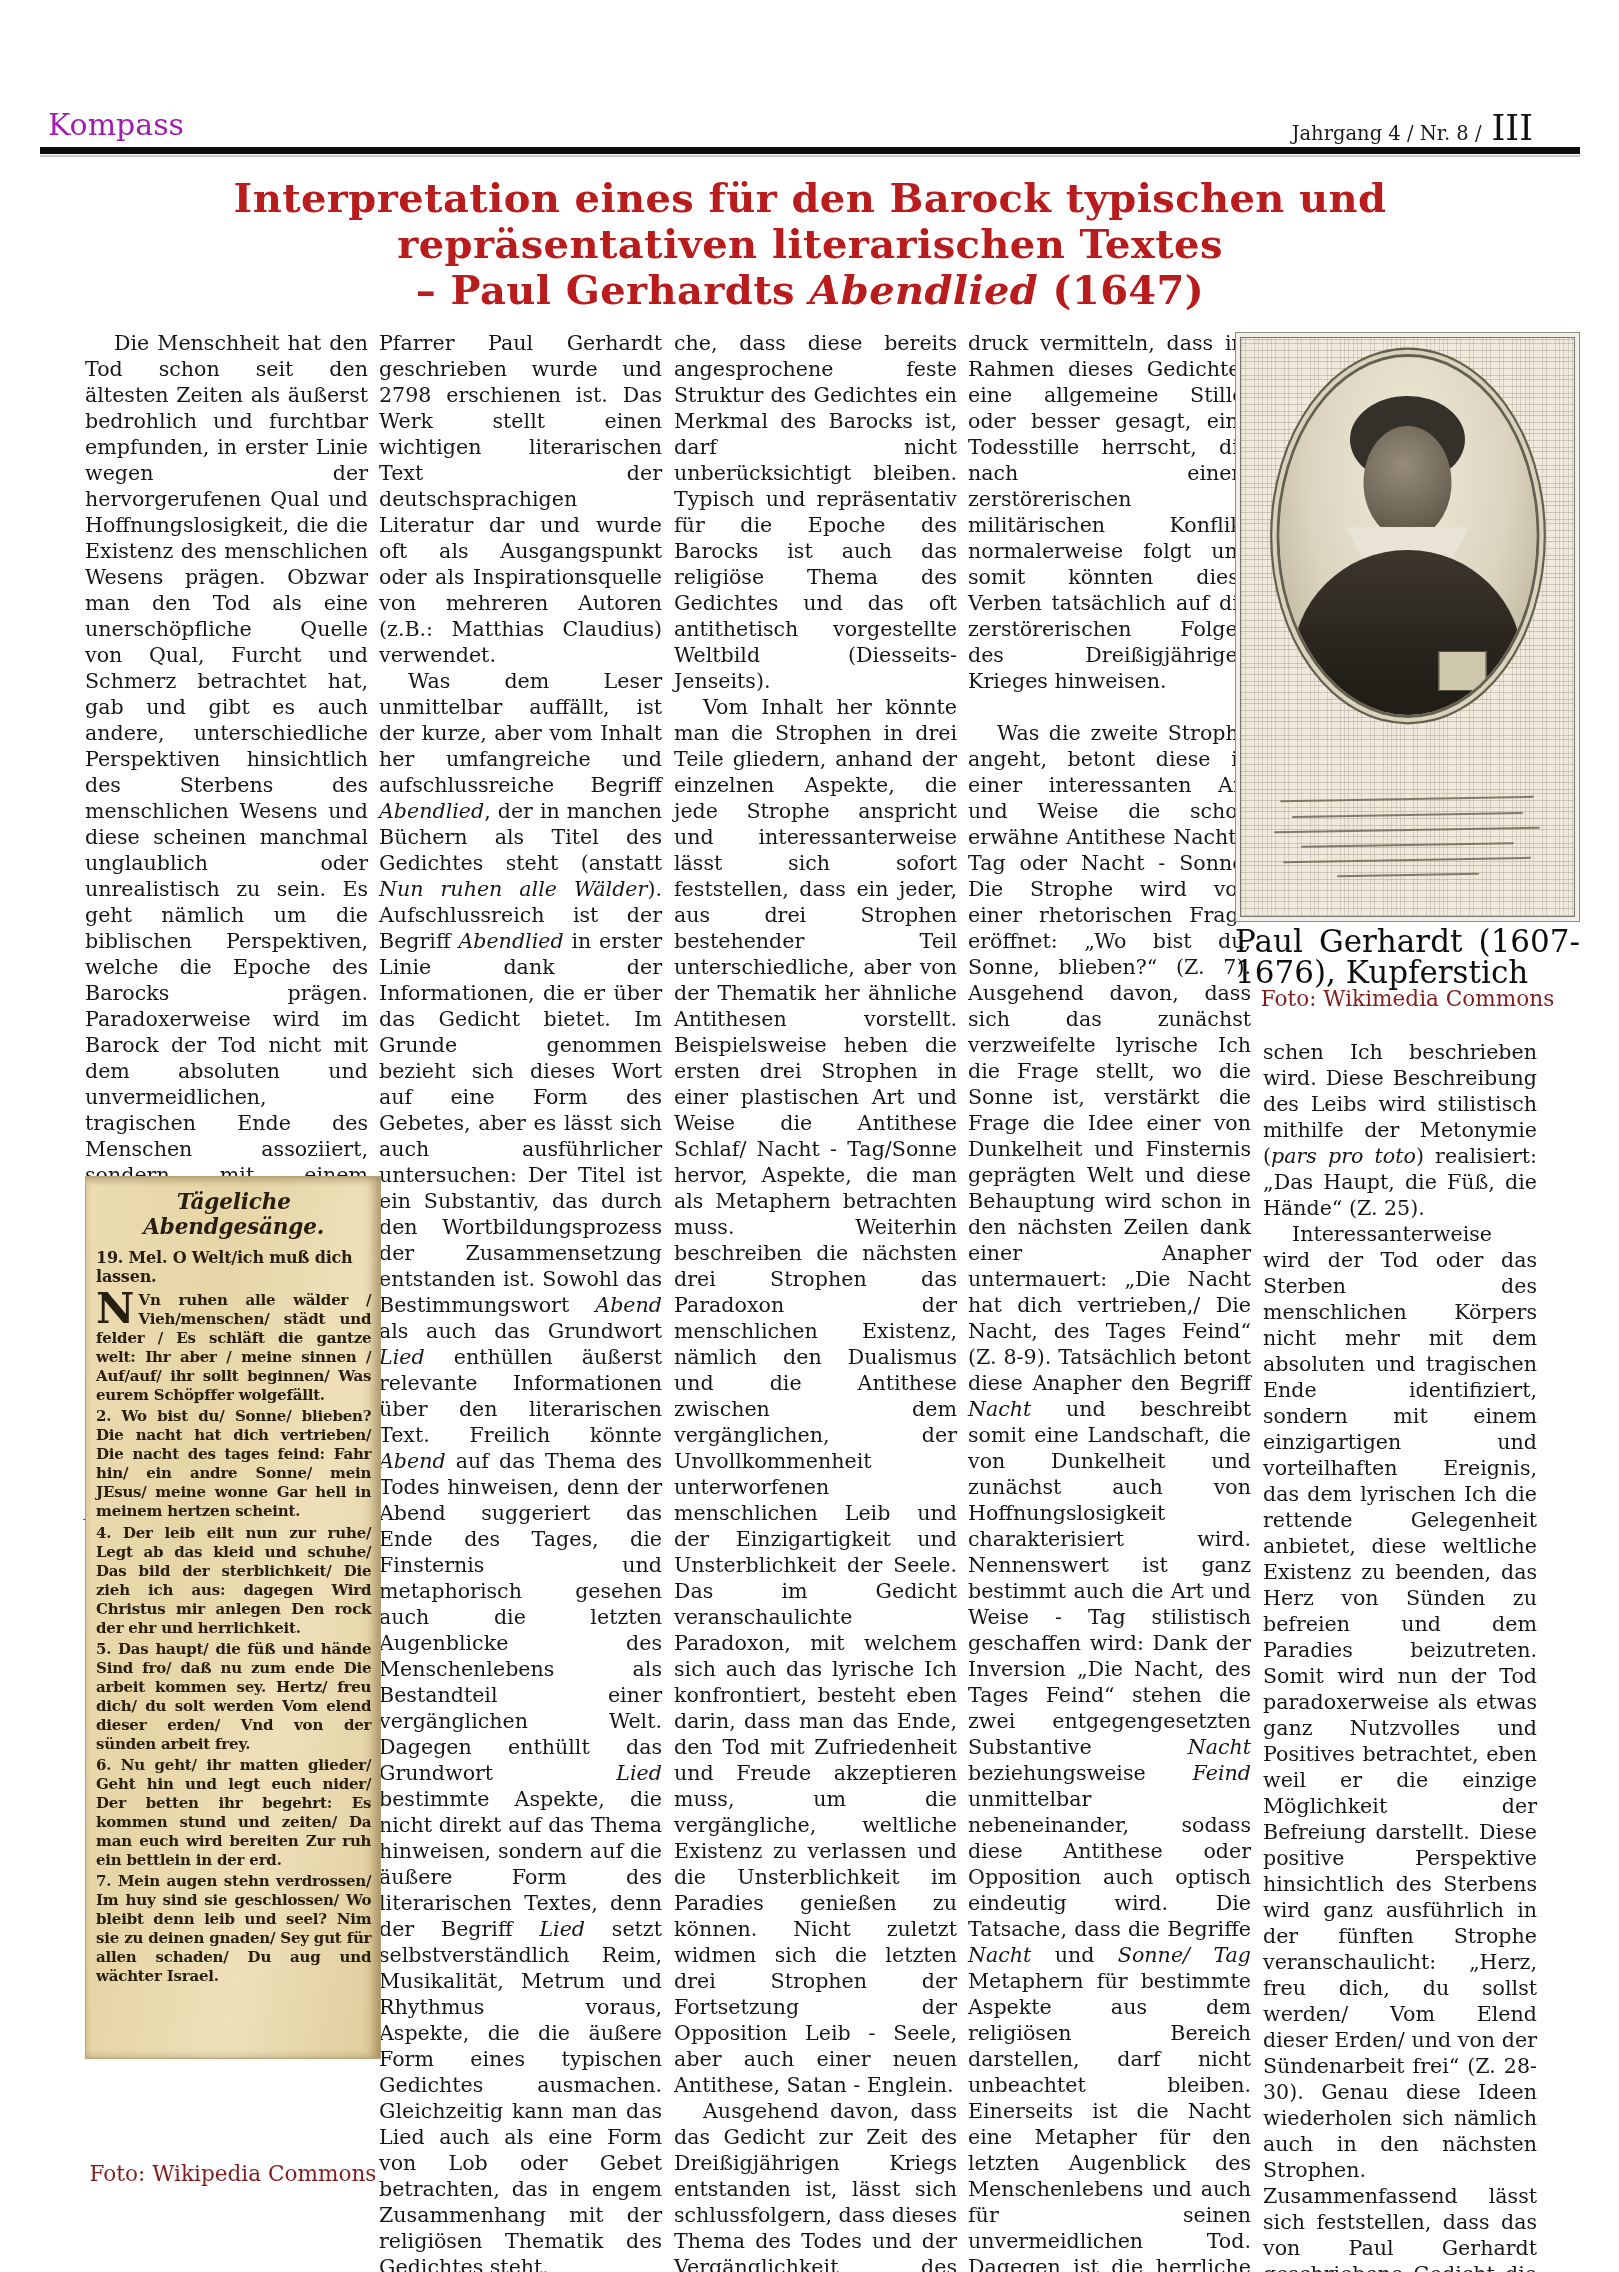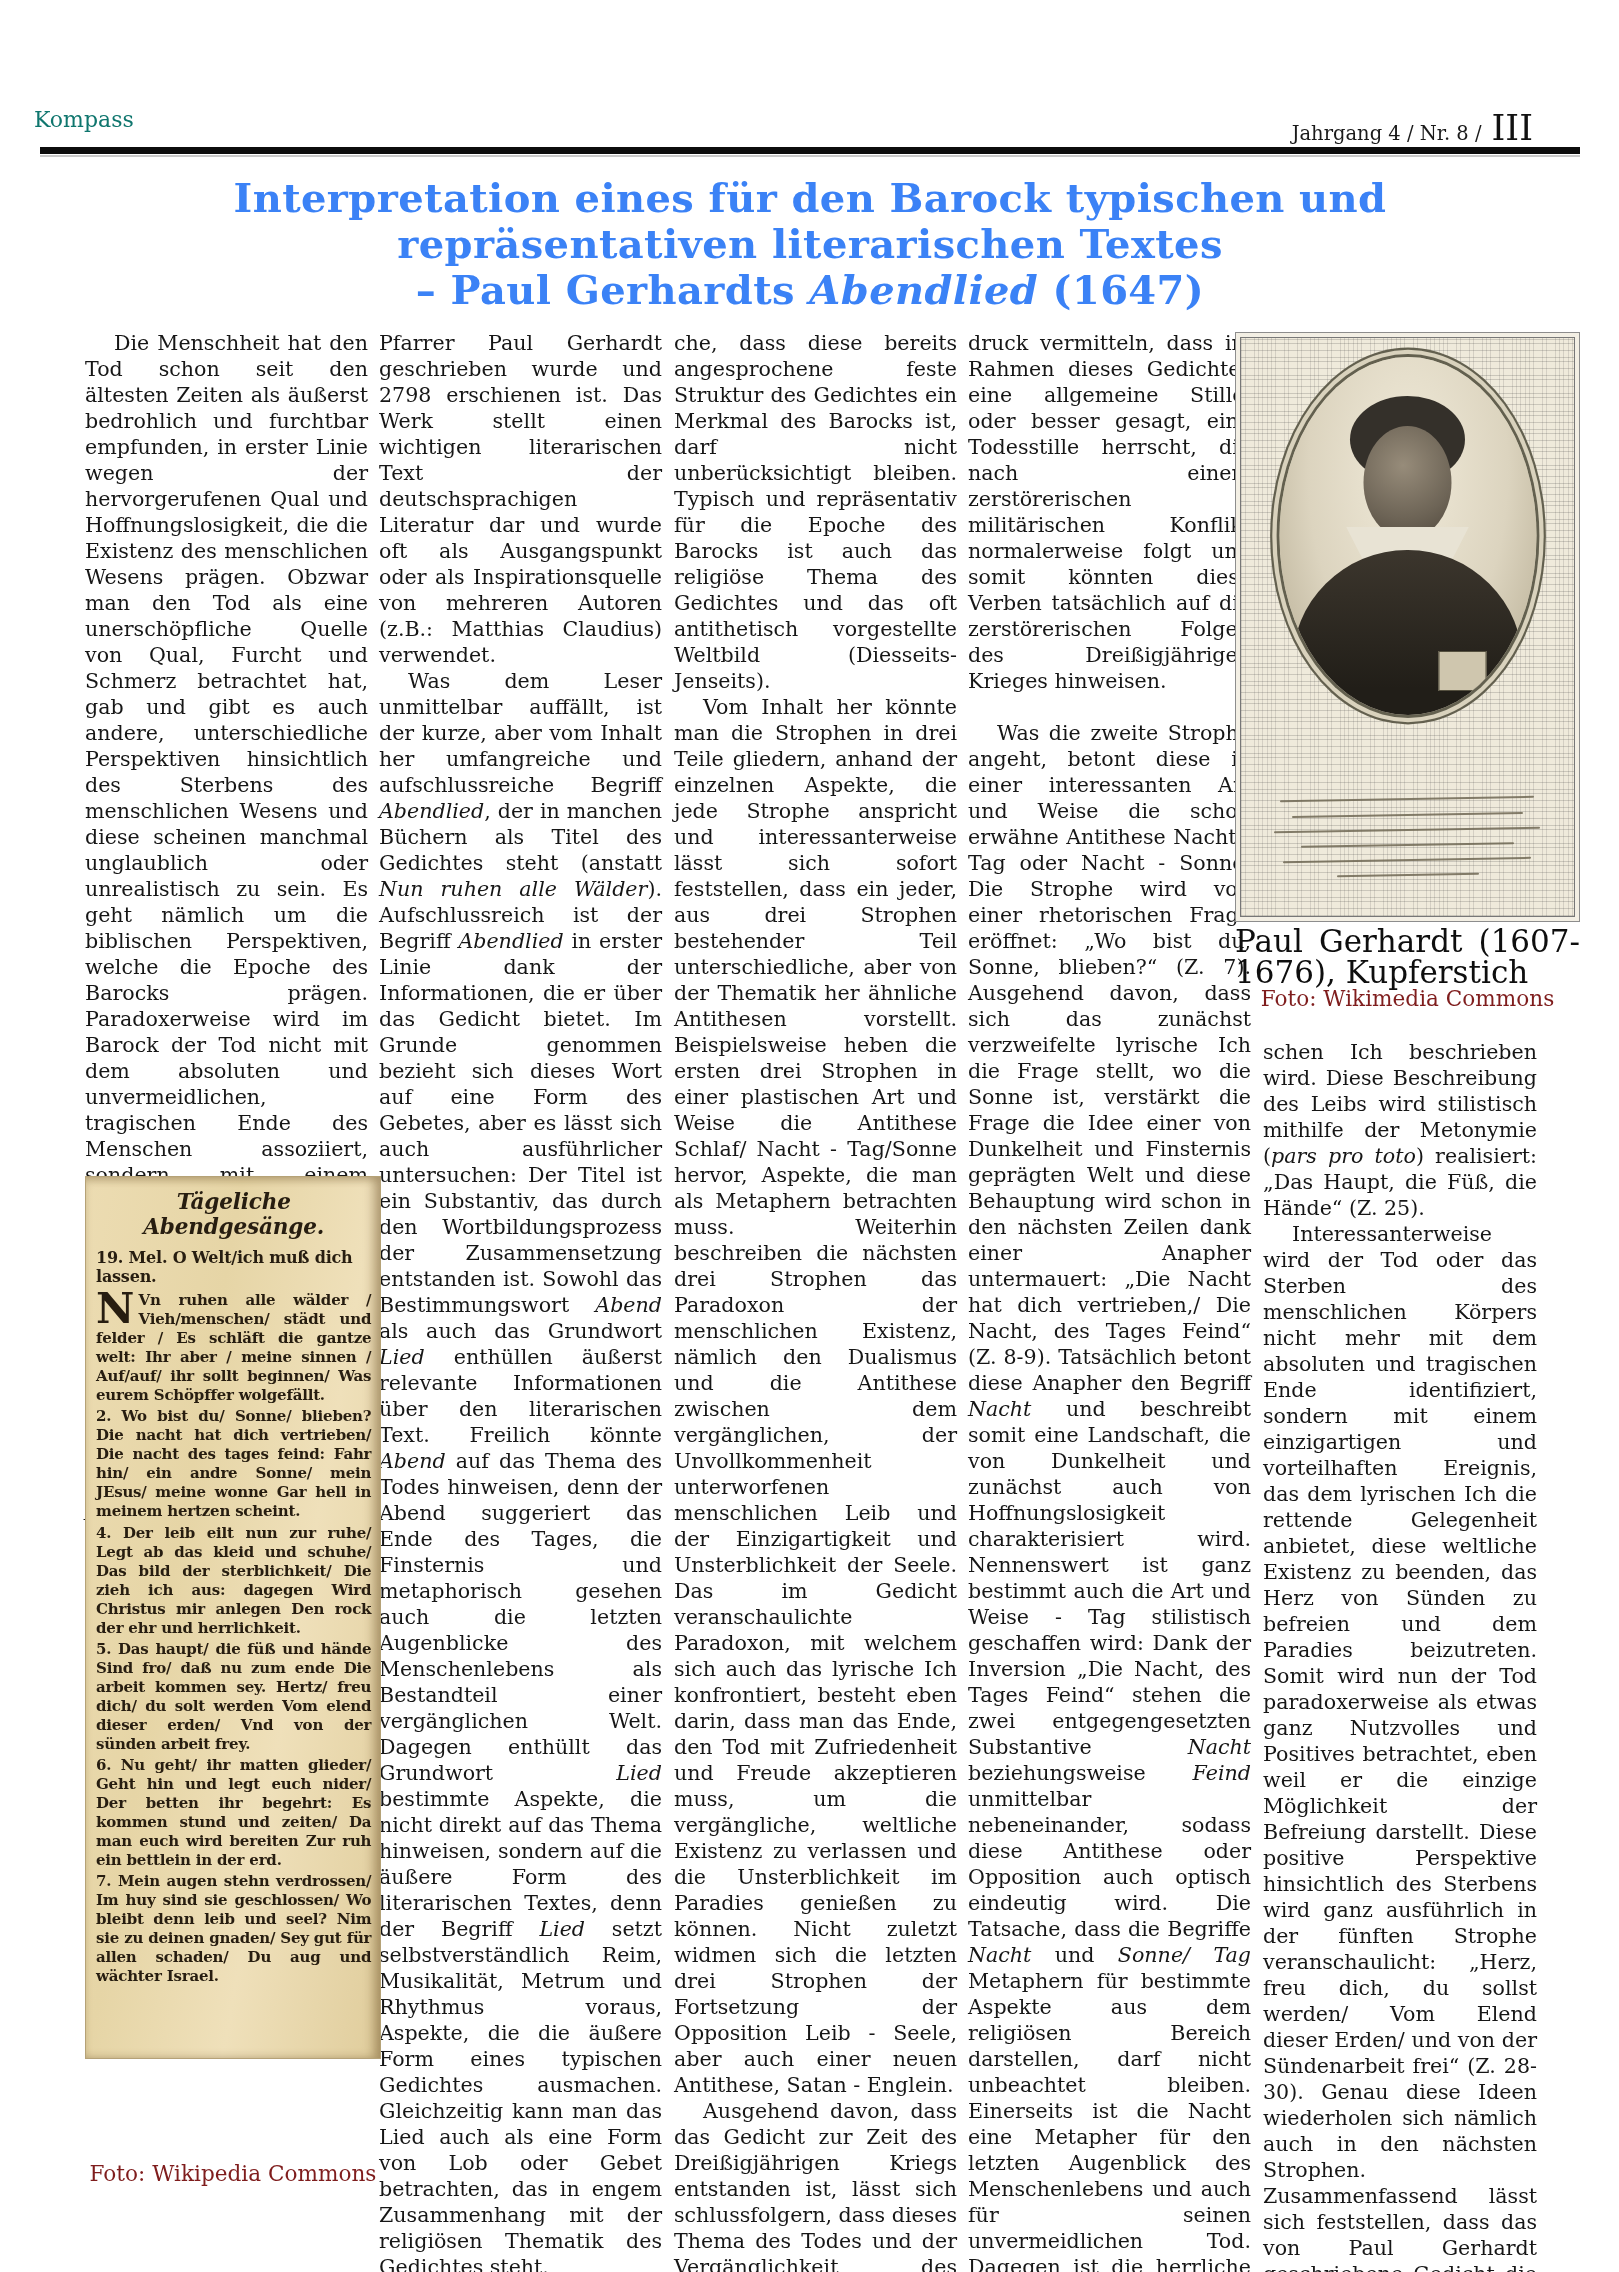--- a/index.html
+++ b/index.html
@@ -1,30 +1,30 @@
 <!DOCTYPE html>
 <html lang="de" style="font-size:11.5px"><head>
 <meta charset="utf-8">
 <style>
   html,body{margin:0;padding:0;background:#888;}
   .page{position:relative;width:1620px;height:2273px;background:#ffffff;
         font-family:"DejaVu Serif","Liberation Serif",serif;color:#141414;overflow:hidden;}
 
   
-  .brand{position:absolute;left:34px;top:107px;font-size:22px;color:#0f766e;}
+  .brand{position:absolute;left:48px;top:107px;font-size:30px;color:#a21caf;}
   .issue-wrap{position:absolute;right:87px;top:108px;display:flex;align-items:baseline;gap:10px;}
   .issue{font-size:19.5px;color:#1a1a1a;}
   .page-roman{font-size:35px;color:#111;}
   .rule{position:absolute;left:40px;width:1540px;top:147px;}
   .rule .bar{height:6.5px;background:#0d0d0d;}
   .rule .thin{height:2.2px;background:#c9c9c9;margin-top:1.4px;}
 
   
   .title{position:absolute;left:0;right:0;top:175px;text-align:center;
-         font-weight:bold;font-size:40px;line-height:46px;color:#3b82f6;letter-spacing:0.4px;}
+         font-weight:bold;font-size:40px;line-height:46px;color:#b91c1c;letter-spacing:0.4px;}
 
   
   .col{position:absolute;top:330px;width:283px;text-align:justify;
        font-size:20.6px;line-height:26px;color:#161616;hyphens:auto;-webkit-hyphens:auto;}
   .c1{left:85px;}  .c2{left:379px;}  .c3{left:674px;}  .c4{left:968px;}
   .c5{left:1263px;top:1039px;width:274px;}
   .bp{margin:0;}
   .bp.ind{text-indent:29px;}
   .bp.gap{margin-top:26px;}
 

